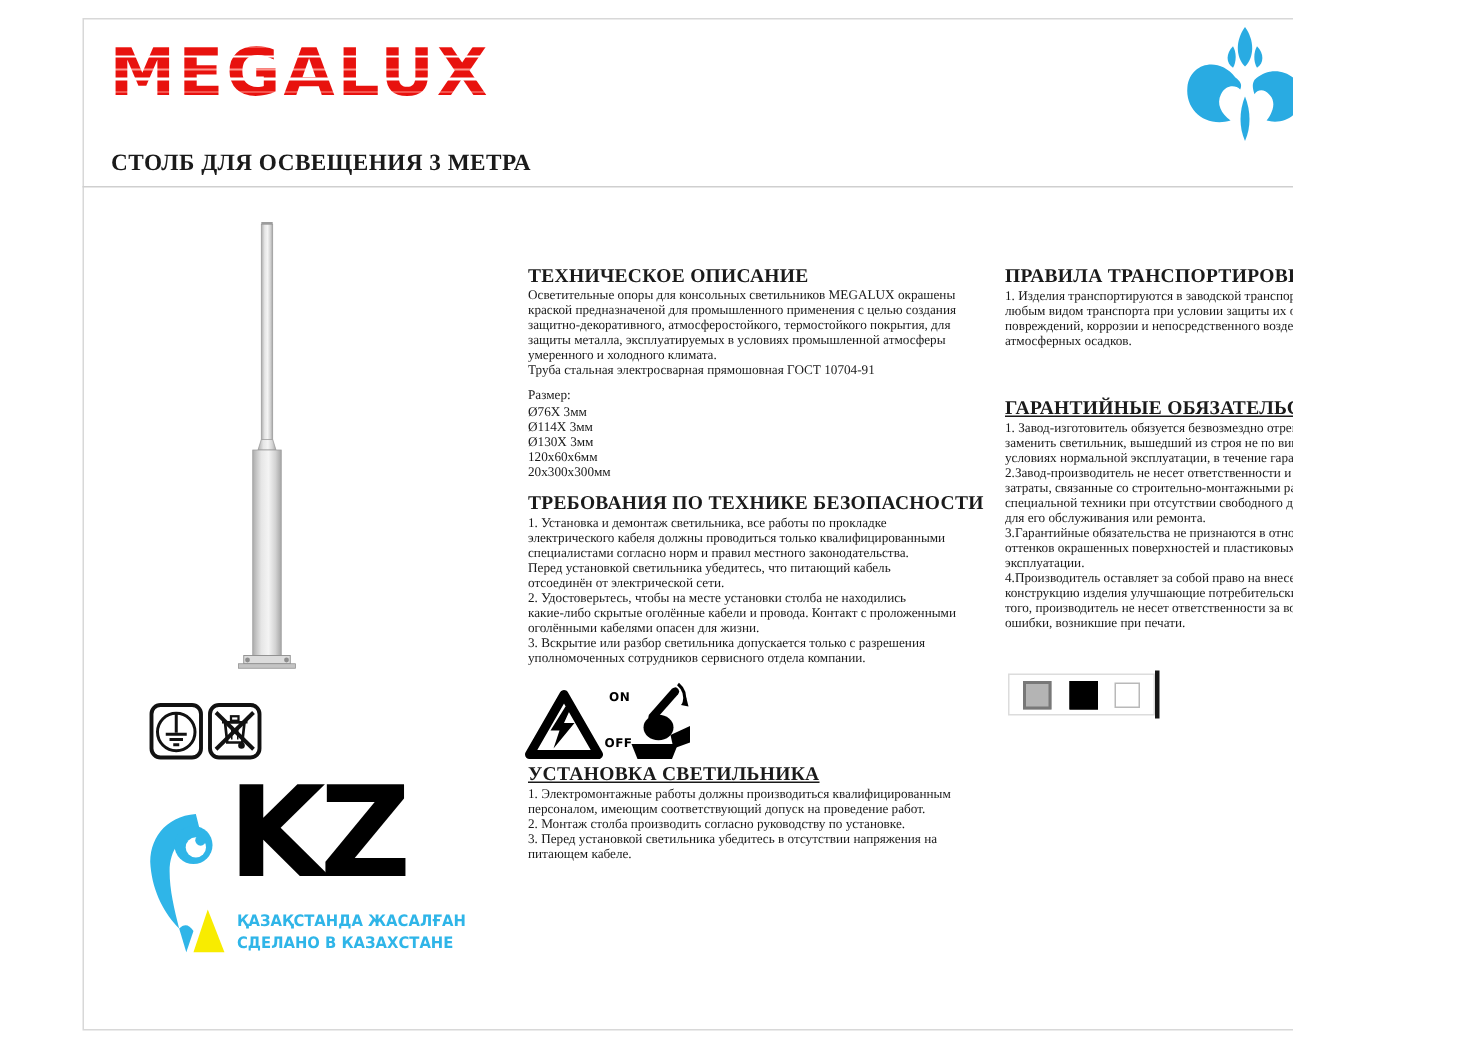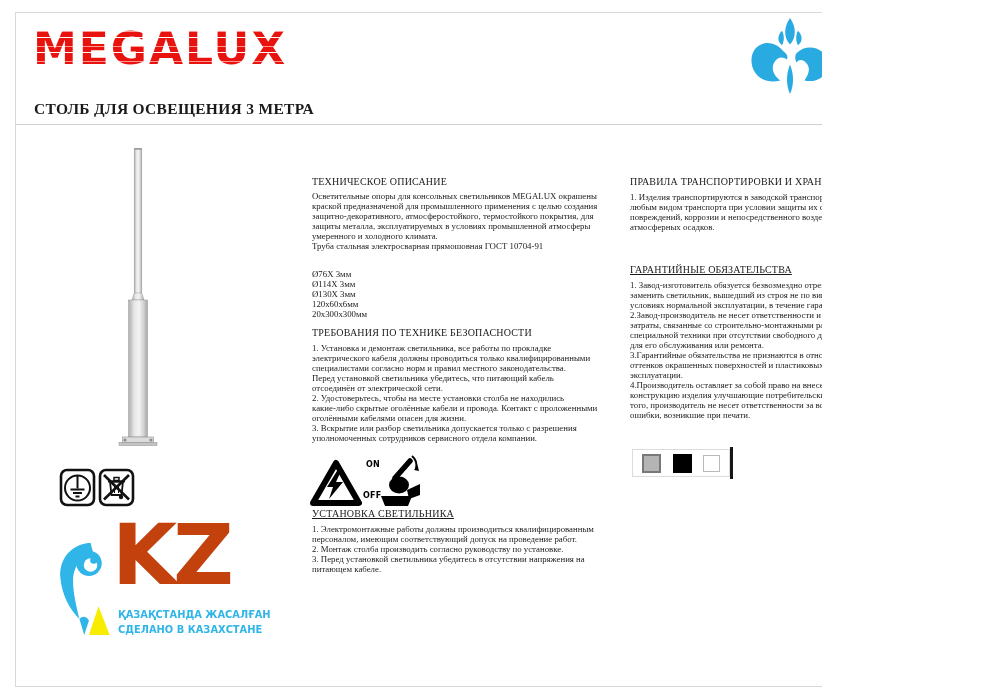--- a/index.html
+++ b/index.html
@@ -1,18 +1,18 @@
 <!DOCTYPE html>
 <html><head>
 <meta charset="utf-8">
 <style>
   html,body { margin:0; padding:0; background:#ffffff; }
   .page {
     position:relative; width:822px; height:699px; background:#ffffff; overflow:hidden;
-    font-family:"Liberation Serif", serif; color:#1a1a1a;
+    font-family:"Liberation Serif", serif; color:#1a1a1a;margin-left:40px;
   }
   .frame { position:absolute; left:15px; top:12px; width:956px; height:673px;
            border:1px solid #d8d8d8; }
 
   
   .brand {
     position:absolute; left:33px; top:27px;
     font-family:"DejaVu Sans", sans-serif; font-weight:900; font-size:44px;
     letter-spacing:2px; color:#e8120e; line-height:1;
   }
@@ -49,21 +49,21 @@
   .switch-wrap svg { position:absolute; left:6px; top:0; }
   .onoff {
     position:absolute; font-family:"DejaVu Sans", sans-serif; font-weight:bold;
     font-size:8px; color:#000; letter-spacing:.3px;text-align:right;
   }
   .on-label  { left:4px; top:6px; }
   .off-label { left:1px; top:37px; }
 
   
   .sec-h {
-    position:absolute; font-size:10px; font-weight:normal; letter-spacing:.2px; white-space:nowrap;
+    position:absolute; font-size:13px; font-weight:bold; letter-spacing:.2px; white-space:nowrap;
   }
   .sec-h.u { text-decoration:underline; }
   .sec-b {
     position:absolute; font-size:8.8px; line-height:10px; white-space:pre-line; width:332px;
   }
   .col-mid { left:312px; }
   .col-right { left:630px; }
 
   .t-tech-h   { top:176px; }
   .t-tech-b   { top:191px; }
@@ -90,21 +90,21 @@
   .sw-black { background:#000000; border:2px solid #000000; }
   .sw-white { background:#ffffff; border:1.5px solid #b9b9b9; }
   .swatch-bar { position:absolute; left:730px; top:447px; width:3px; height:32px; background:#161616; }
 
   
   .kzlogo { position:absolute; left:54px; top:525px; width:250px; height:125px; }
   .kz-ornament { position:absolute; left:0; top:3px; }
   .kz-big {
     position:absolute; left:58px; top:-14px;
     font-family:"DejaVu Sans", sans-serif; font-weight:900; font-size:84px;
-    letter-spacing:-4px; color:#c2410c; line-height:1.05;
+    letter-spacing:-4px; color:#000000; line-height:1.05;
   }
   .kz-tag {
     position:absolute; left:64px; top:82px;
     font-family:"DejaVu Sans", sans-serif; font-weight:bold; font-size:10.5px;
     line-height:15px; color:#2fb5e8; transform:scaleX(.94); transform-origin:left;
     white-space:nowrap;
   }
 </style>
 </head>
 <body>
@@ -175,20 +175,21 @@
     <line x1="31" y1="7" x2="6" y2="31.5" stroke="#111" stroke-width="2.6"></line>
   </svg>
 
   <div class="sec-h col-mid t-tech-h">ТЕХНИЧЕСКОЕ ОПИСАНИЕ</div>
   <div class="sec-b col-mid t-tech-b">Осветительные опоры для консольных светильников MEGALUX окрашены
 краской предназначеной для промышленного применения с целью создания
 защитно-декоративного, атмосферостойкого, термостойкого покрытия, для
 защиты металла, эксплуатируемых в условиях промышленной атмосферы
 умеренного и холодного климата.
 Труба стальная электросварная прямошовная ГОСТ 10704-91</div>
+  <div class="sec-b col-mid t-size-l">Размер:</div>
   <div class="sec-b col-mid t-size-b">Ø76X 3мм
 Ø114X 3мм
 Ø130X 3мм
 120x60x6мм
 20x300x300мм</div>
 
   <div class="sec-h col-mid t-safe-h">ТРЕБОВАНИЯ ПО ТЕХНИКЕ БЕЗОПАСНОСТИ</div>
   <div class="sec-b col-mid t-safe-b">1. Установка и демонтаж светильника, все работы по прокладке
 электрического кабеля должны проводиться только квалифицированными
 специалистами согласно норм и правил местного законодательства.

